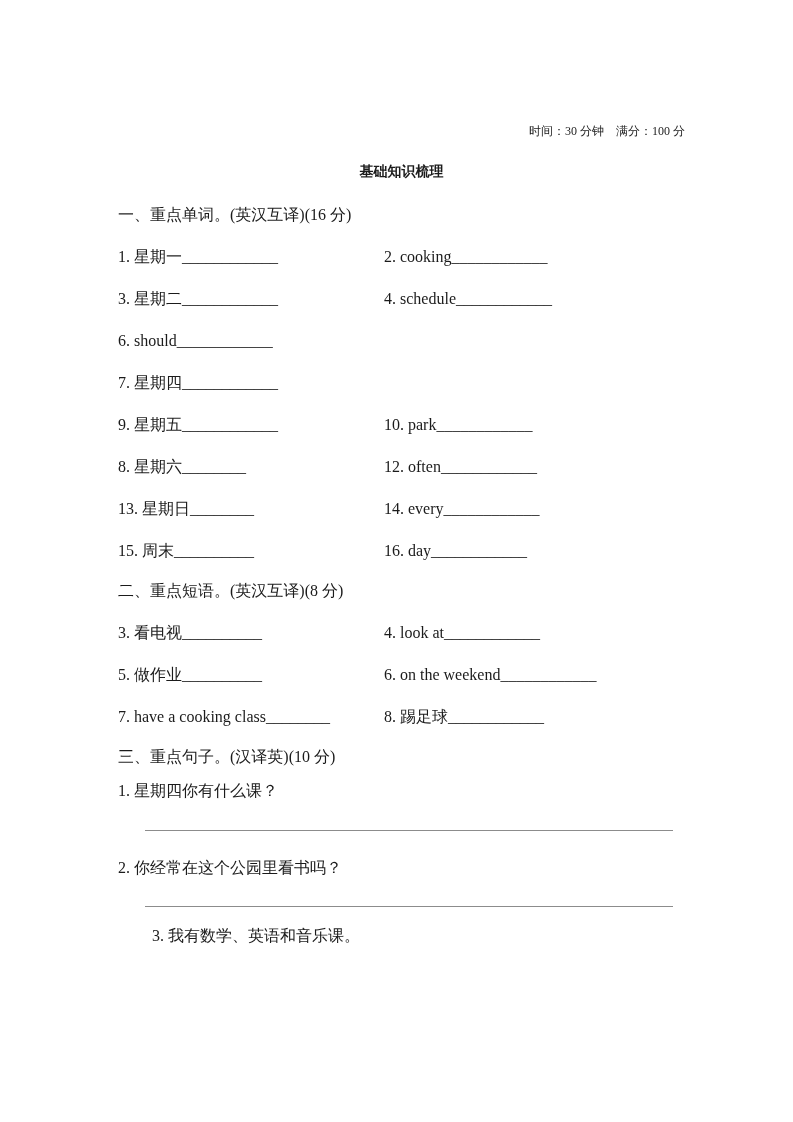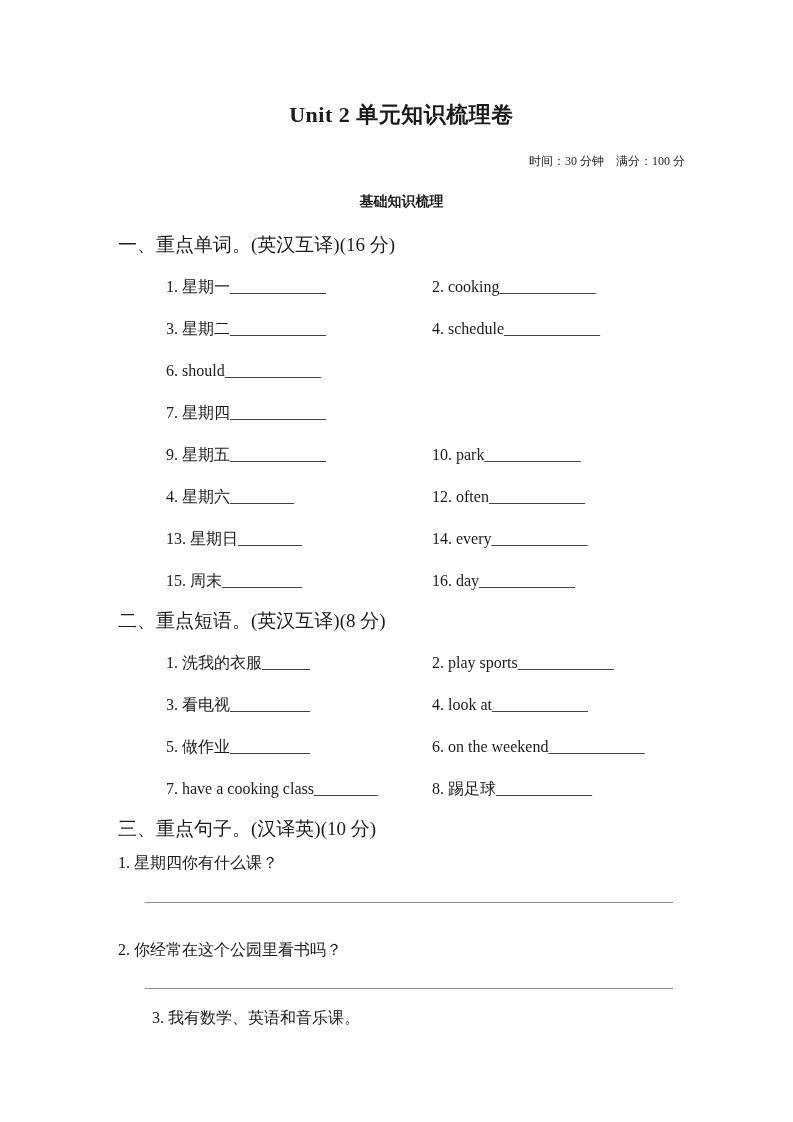--- a/index.html
+++ b/index.html
@@ -31,62 +31,60 @@
   }
   .doc-heading {
     text-align: center;
     font-size: 14px;
     font-weight: bold;
     line-height: 24px;
     margin-top: 18px;
   }
 
   .part-header {
-    font-size: 19px;
+    font-size: 16px;
     line-height: 22px;
     margin-top: 20px;
     font-family: Liberation Serif, serif;
   }
   .part-header.tight { margin-top: 18px; }
 
   .item-row {
     display: flex;
     margin-top: 20px;
     font-size: 16px;
     line-height: 22px;
     white-space: nowrap;
-    margin-left: 48px;
   }
   .item-row .col-left { width: 266px; flex: 0 0 266px; }
   .item-row .col-right { flex: 1; }
 
   .sentence-prompt {
     font-size: 16px;
     line-height: 22px;
     margin-top: 12px;
   }
   .sentence-prompt.last { margin-top: 18px; margin-left: 34px; }
 
   .answer-line {
     height: 0;
     width: 528px;
     margin-left: 27px;
     border-bottom: 1px solid #8c8c8c;
   }
   .answer-line.first { margin-top: 28px; }
   .answer-line.second { margin-top: 27px; }
-  .gap-after-line { margin-top: 36px; }
+  .gap-after-line { margin-top: 26px; }
 </style>
 </head>
 <body>
 
 <div class="page">
   <div class="content">
 
-    <div class="doc-title">Unit 2 单元知识梳理卷</div>
 
     <div class="doc-meta">时间：30 分钟　满分：100 分</div>
 
     <div class="doc-heading">基础知识梳理</div>
 
     <div>
       <div class="part-header">一、重点单词。(英汉互译)(16 分)</div>
 
       <div class="item-row">
         <span class="col-left">1. 星期一____________</span>
@@ -100,40 +98,36 @@
         <span class="col-right">6. should____________</span>
       </div>
       <div class="item-row">
         <span class="col-left">7. 星期四____________</span>
       </div>
       <div class="item-row">
         <span class="col-left">9. 星期五____________</span>
         <span class="col-right">10. park____________</span>
       </div>
       <div class="item-row">
-        <span class="col-left">4. 星期六________</span>
+        <span class="col-left">8. 星期六________</span>
         <span class="col-right">12. often____________</span>
       </div>
       <div class="item-row">
         <span class="col-left">13. 星期日________</span>
         <span class="col-right">14. every____________</span>
       </div>
       <div class="item-row">
         <span class="col-left">15. 周末__________</span>
         <span class="col-right">16. day____________</span>
       </div>
     </div>
 
     <div>
       <div class="part-header tight">二、重点短语。(英汉互译)(8 分)</div>
 
-      <div class="item-row">
-        <span class="col-left">1. 洗我的衣服______</span>
-        <span class="col-right">2. play sports____________</span>
-      </div>
       <div class="item-row">
         <span class="col-left">3. 看电视__________</span>
         <span class="col-right">4. look at____________</span>
       </div>
       <div class="item-row">
         <span class="col-left">5. 做作业__________</span>
         <span class="col-right">6. on the weekend____________</span>
       </div>
       <div class="item-row">
         <span class="col-left">7. have a cooking class________</span>

